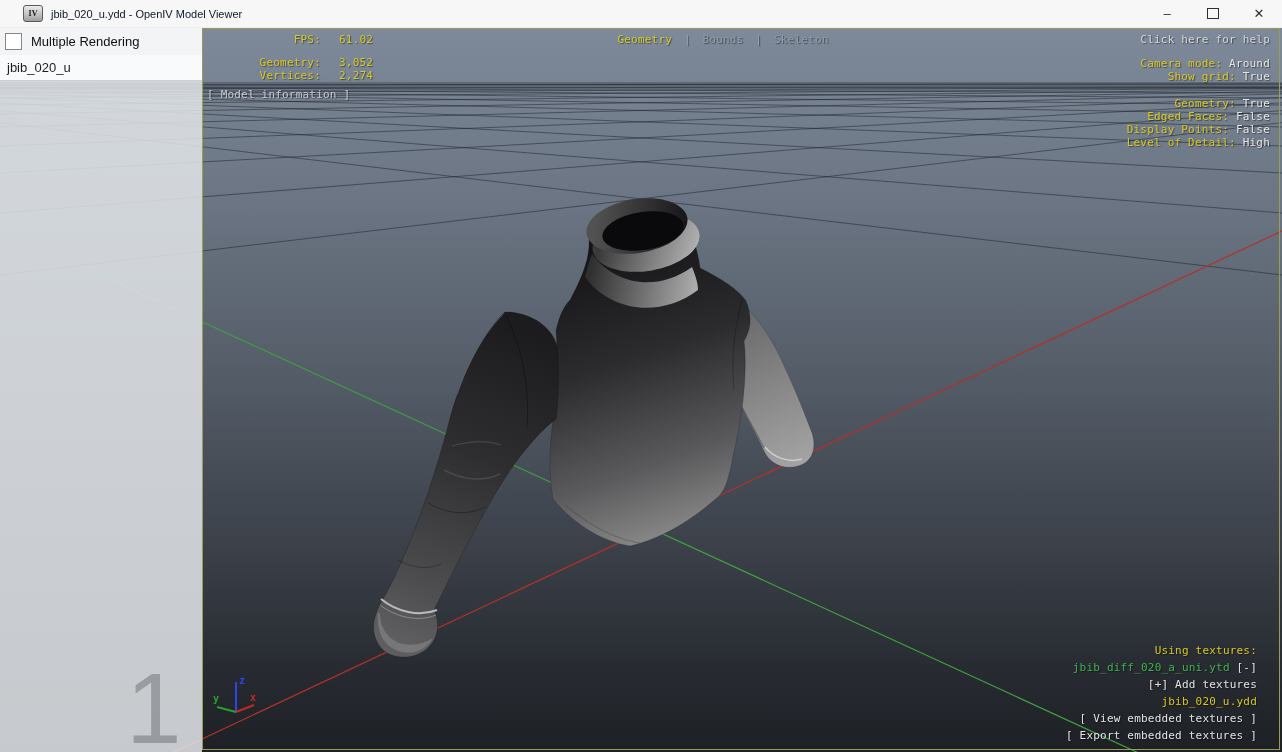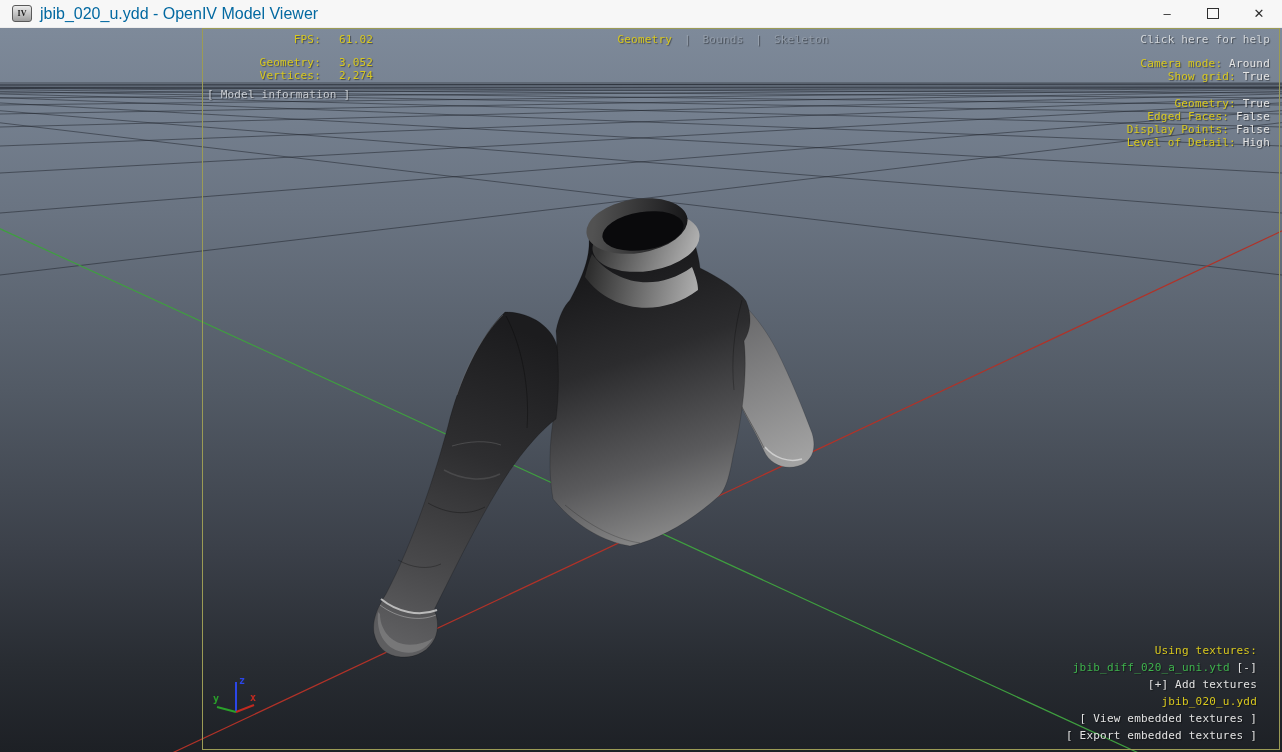--- a/index.html
+++ b/index.html
@@ -2,24 +2,24 @@
 <html><head>
 <meta charset="utf-8">
 <style>
   html,body{margin:0;padding:0;background:#101114;}
   body{width:1282px;height:752px;overflow:hidden;font-family:"Liberation Sans",sans-serif;}
   .window{position:relative;width:1282px;height:752px;background:#1d2025;}
 
   
   .titlebar{position:absolute;left:0;top:0;width:100%;height:28px;background:#f7f7f7;
     display:flex;align-items:center;z-index:40;border-bottom:1px solid #ededed;box-sizing:border-box;}
-  .app-icon{width:18px;height:15px;margin-left:12px;border:1px solid #5a5a5a;border-radius:3px;
+  .app-icon{width:18px;height:15px;margin-left:23px;border:1px solid #5a5a5a;border-radius:3px;
     background:linear-gradient(#ececec,#9f9f9f);color:#1c1c1c;font-size:8px;font-weight:bold;
     display:flex;align-items:center;justify-content:center;font-family:"Liberation Serif",serif;text-align:center;}
-  .title-text{margin-left:8px;font-size:16px;color:#0369a1;}
+  .title-text{margin-left:8px;font-size:11px;color:#0f172a;}
   .win-buttons{margin-left:auto;display:flex;height:100%;}
   .win-btn{width:46px;height:100%;display:flex;align-items:center;justify-content:center;
     font-size:13px;color:#2e2e2e;cursor:default;}
   .maxbox{width:10px;height:9px;border:1px solid #2e2e2e;display:inline-block;}
 
   
   .scene{position:absolute;left:0;top:0;width:1282px;height:752px;z-index:0;}
 
   
   .sidebar{position:absolute;left:0;top:28px;width:202px;height:724px;z-index:20;
@@ -173,20 +173,30 @@
         <path d="M 444,470 C 462,480 484,482 500,474" fill="none" stroke="rgba(150,150,150,0.22)" stroke-width="1.5"></path>
         <path d="M 428,503 C 447,514 468,516 485,507" fill="none" stroke="rgba(8,8,8,0.35)" stroke-width="1"></path>
         <path d="M 452,446 C 469,441 487,440 501,445" fill="none" stroke="rgba(165,165,165,0.25)" stroke-width="1"></path>
         <path d="M 398,560 C 412,568 428,570 441,564" fill="none" stroke="rgba(8,8,8,0.3)" stroke-width="1"></path>
       </g>
     </svg>
   </div>
 
   <div class="vp-border"></div>
 
+  <div class="sidebar">
+    <div class="mr-row">
+      <div class="checkbox"></div>
+      <span class="mr-label">Multiple Rendering</span>
+    </div>
+    <div class="sel-row">
+      <span class="sel-label">jbib_020_u</span>
+    </div>
+    <div class="watermark">1</div>
+  </div>
 
   <div class="hud stats">
     <div class="stat-row">
       <span class="stat-label yellow">FPS:</span>
       <span class="stat-value yellow">61.02</span>
     </div>
     <div class="gap10"></div>
     <div class="stat-row">
       <span class="stat-label yellow">Geometry:</span>
       <span class="stat-value yellow">3,052</span>

